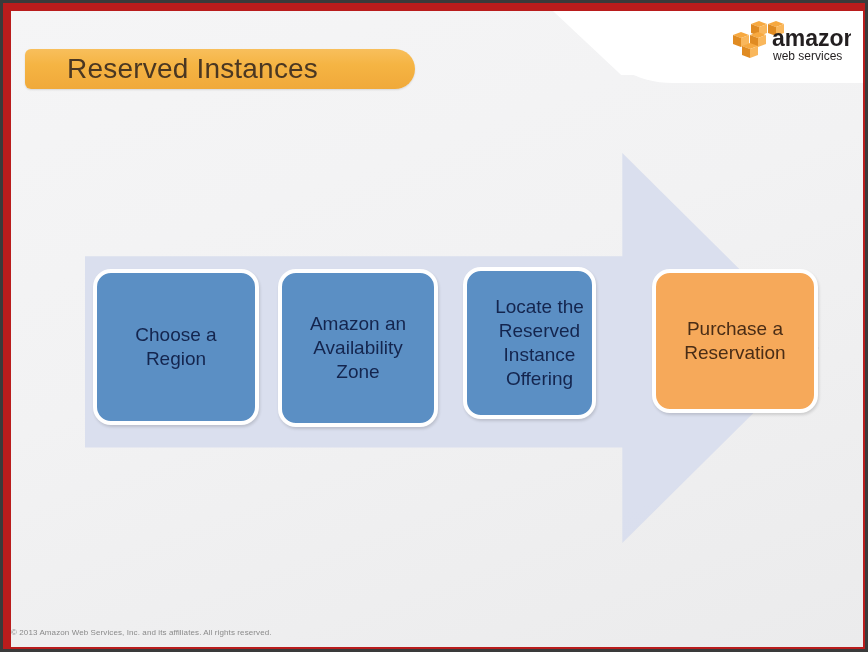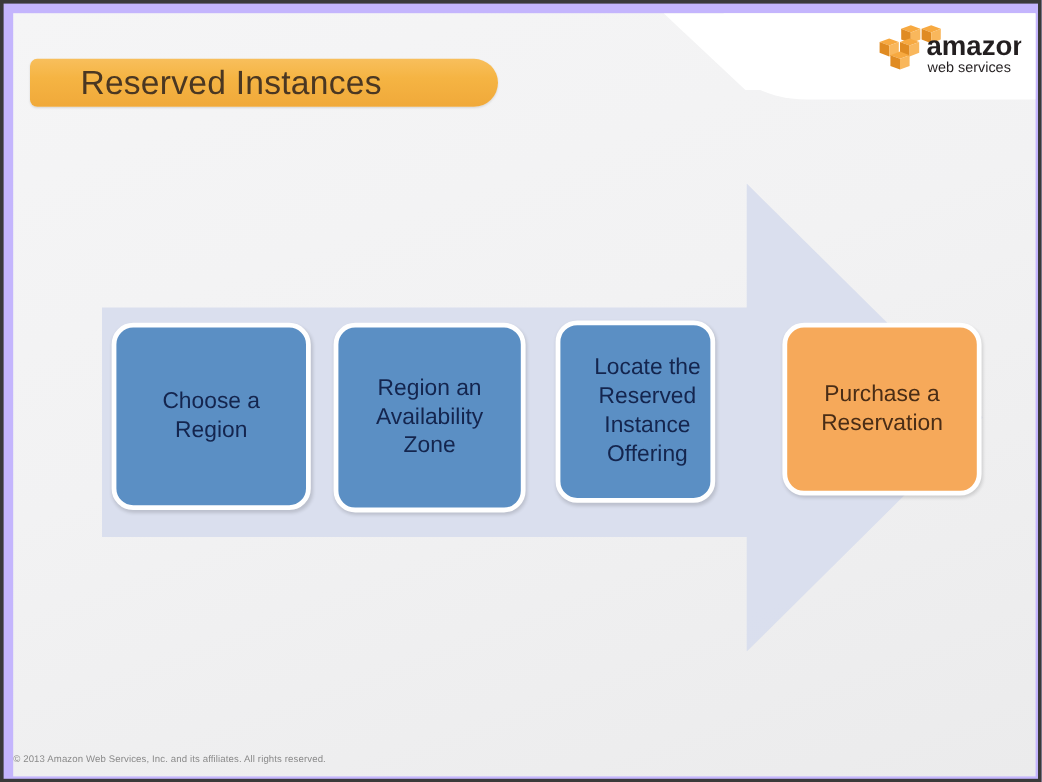--- a/index.html
+++ b/index.html
@@ -15,21 +15,21 @@
   }
 
   
   .slide-frame {
     position: absolute;
     left: 0; top: 0;
     width: 868px;
     height: 652px;
     box-sizing: border-box;
     border: 3px solid #3a3a3a;
-    background: #c4b5fd;
+    background: #b91c1c;
   }
 
   
   .slide-canvas {
     position: absolute;
     left: 8px; top: 8px;
     width: 852px;
     height: 636px;
     background: linear-gradient(160deg, #f5f5f6 0%, #f2f2f3 45%, #ebebec 100%);
     overflow: hidden;
@@ -192,21 +192,21 @@
     </div>
 
     <div class="flow-arrow"></div>
 
     <div id="step-0" class="step-box step-blue">
       <span class="step-label">Choose a
 Region</span>
     </div>
 
     <div id="step-1" class="step-box step-blue">
-      <span class="step-label">Region an
+      <span class="step-label">Amazon an
 Availability
 Zone</span>
     </div>
 
     <div id="step-2" class="step-box step-blue">
       <span class="step-label">Locate the
 Reserved
 Instance
 Offering</span>
     </div>

